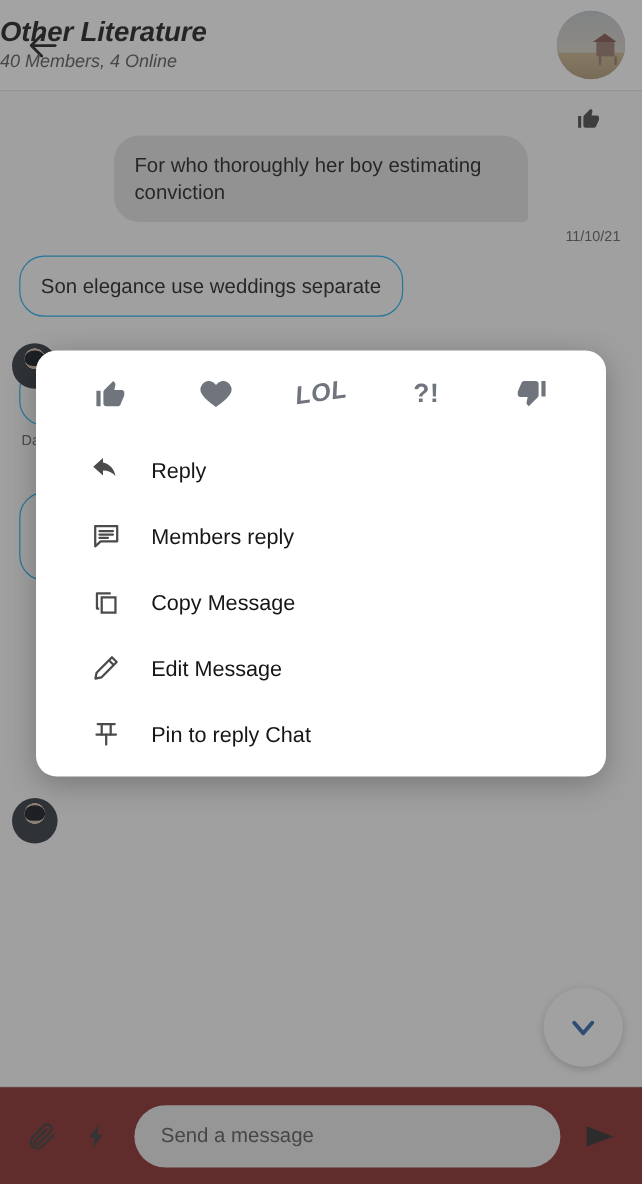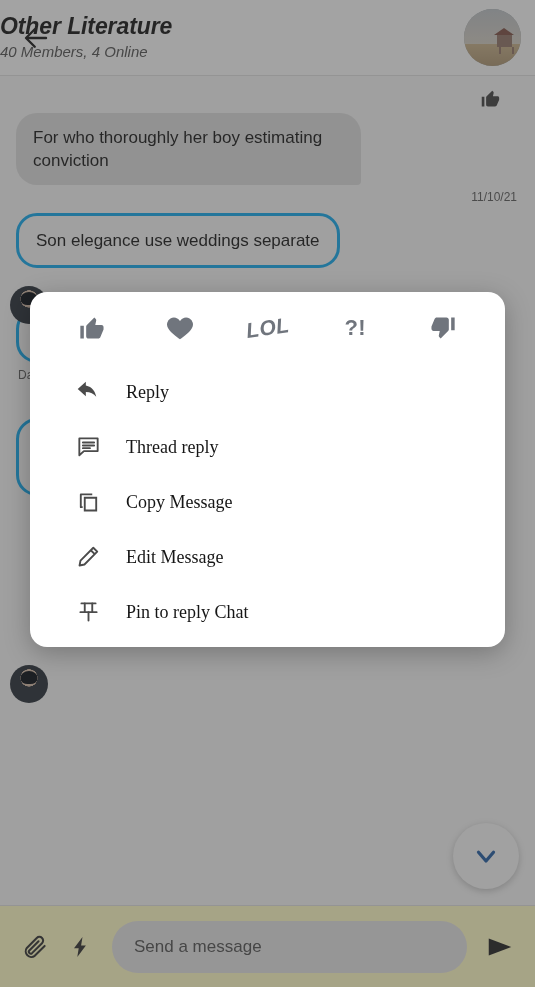--- a/index.html
+++ b/index.html
@@ -104,38 +104,38 @@
   }
 
   
   .messages {
     flex: 1 1 auto;
     position: relative;
     padding: 10px 16px 4px 16px;
     overflow: hidden;
   }
   .msg-row { display: flex; margin-bottom: 2px; }
-  .msg-row.out { justify-content: flex-start; }
+  .msg-row.out { justify-content: center; }
   .msg-row.in  { justify-content: flex-start; }
 
   .bubble {
     max-width: 345px;
     padding: 13px 17px;
     border-radius: 21px;
     font-size: 17px;
     line-height: 23px;
     color: #111;
   }
   .bubble.out {
     background: #d9d9d9;
     border-radius: 21px 21px 4px 21px;
   }
   .bubble.in {
     background: transparent;
-    border: 3px solid #0ea5e9;
+    border: 1px solid #0ea5e9;
     border-radius: 21px;
   }
 
   .meta {
     font-size: 12px;
     color: #555;
     padding: 3px 2px 9px 2px;
   }
   .meta.right { text-align: right; }
   .meta .sender { margin-right: 7px; }
@@ -173,21 +173,21 @@
     background: #f4f4f4;
     box-shadow: 0 2px 7px rgba(0,0,0,0.22);
     display: flex; align-items: center; justify-content: center;
     cursor: pointer;
   }
 
   
   .composer {
     flex: 0 0 82px;
     height: 82px;
-    background: #fef9c3;
+    background: #7f1d1d;
     border-top: 1px solid #dcdcdc;
     display: flex;
     align-items: center;
     gap: 2px;
     padding: 0 12px;
   }
   .composer-icon {
     width: 44px; height: 44px;
     display: flex; align-items: center; justify-content: center;
     cursor: pointer;
@@ -259,21 +259,20 @@
     transform: rotate(-8deg);
   }
 
   .menu-item {
     display: flex;
     align-items: center;
     height: 55px;
     padding: 0 0 0 44px;
     cursor: pointer;
     gap: 24px;
-    font-family: Liberation Serif, serif;
   }
   .menu-icon {
     width: 28px; height: 28px;
     display: flex; align-items: center; justify-content: center;
     flex: 0 0 28px;
     color: #4b4b4b;
   }
   .menu-label {
     font-size: 18px;
     color: #161616;
@@ -445,21 +444,21 @@
 
     <div class="menu-item">
       <span class="menu-icon">
         <svg width="25" height="25" viewBox="0 0 24 24" fill="none" stroke="#4b4b4b" stroke-width="1.8">
           <path d="M3.2 4.2h17.6v12.2H7.6L3.2 20.4z" stroke-linejoin="round"></path>
           <line x1="6.6" y1="8.2" x2="17.4" y2="8.2" stroke-linecap="round"></line>
           <line x1="6.6" y1="11" x2="17.4" y2="11" stroke-linecap="round"></line>
           <line x1="6.6" y1="13.6" x2="13.4" y2="13.6" stroke-linecap="round"></line>
         </svg>
       </span>
-      <span class="menu-label">Thread reply</span>
+      <span class="menu-label">Members reply</span>
     </div>
 
     <div class="menu-item">
       <span class="menu-icon">
         <svg width="25" height="25" viewBox="0 0 24 24" fill="none" stroke="#4b4b4b" stroke-width="1.8">
           <path d="M8.4 8.4h11v12.2h-11z"></path>
           <path d="M15.6 5.2H4.6v12.2h1.8" stroke-linejoin="round"></path>
         </svg>
       </span>
       <span class="menu-label">Copy Message</span>

